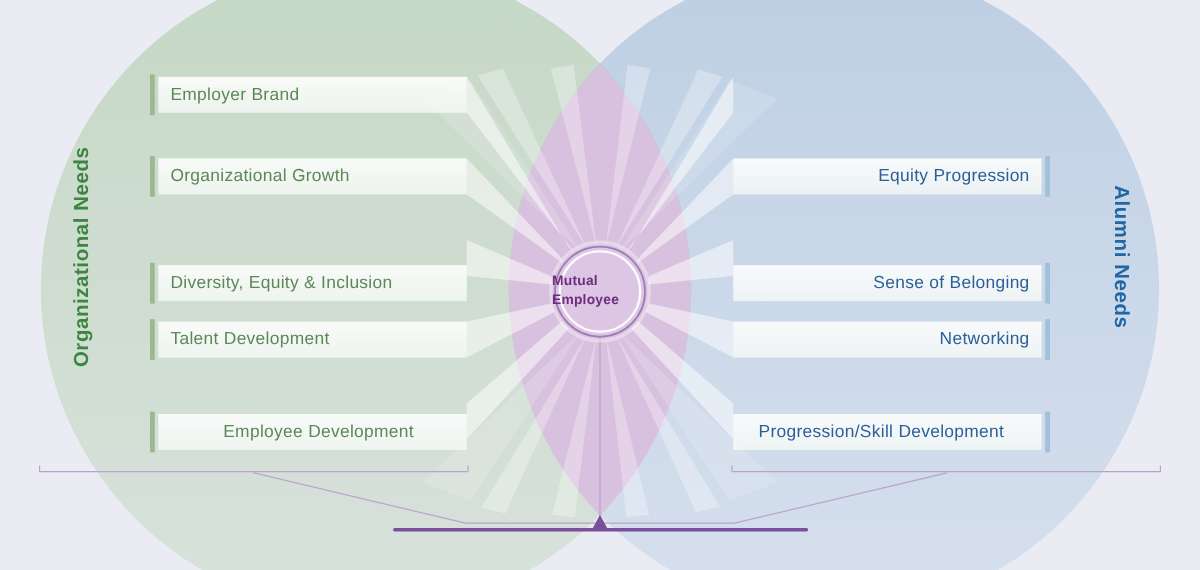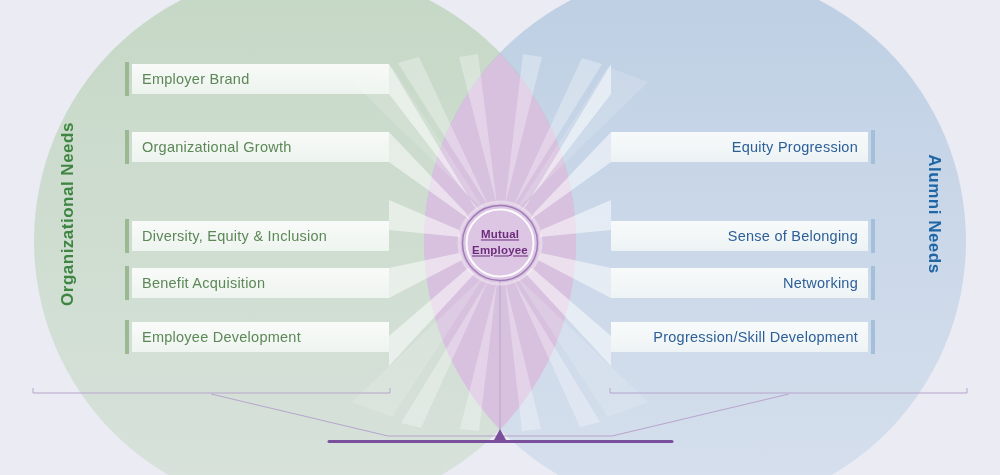--- a/index.html
+++ b/index.html
@@ -20,37 +20,37 @@
   .row-left  { left:132px; color:var(--left-text,#5c8756);  padding-left:10px; }
   .row-right { left:611px; color:var(--right-text,#2c5f99); justify-content:flex-end; padding-right:10px; }
   .row-left::before {
     content:""; position:absolute; left:-7px; top:-2px; width:4px; height:34px;
     background:var(--left-accent,#9bb892);
   }
   .row-right::after {
     content:""; position:absolute; right:-7px; top:-2px; width:4px; height:34px;
     background:var(--right-accent,#a3c0da);
   }
-  .t1 { top:64px; } .t2 { top:132px; } .t3 { top:200px;margin-top:21px; } .t4 { top:268px; } .t5 { top:322px; }
+  .t1 { top:64px; } .t2 { top:132px; } .t3 { top:200px;margin-top:21px; } .t4 { top:268px; } .t5 { top:345px;justify-content:center; }
 
   
   .vtitle {
     position:absolute; top:214px; width:320px; text-align:center;
     font-size:17px; font-weight:bold; letter-spacing:0.5px; white-space:nowrap;
   }
   .vtitle.left  { left:68px;  color:var(--left-title,#3e8541);
                   transform:translate(-50%,-50%) rotate(-90deg); }
   .vtitle.right { left:934px; color:var(--right-title,#2066a5);
                   transform:translate(-50%,-50%) rotate(90deg); }
 
   
   .hub-label {
     position:absolute; left:500px; top:243px; transform:translate(-50%,-50%);
-    width:80px; text-align:center; color:var(--center-text,#6e2d7c);
-    font-size:11.5px; font-weight:bold; line-height:1.35; letter-spacing:0.2px;text-decoration:underline;
+    width:80px; color:var(--center-text,#6e2d7c);
+    font-size:11.5px; font-weight:bold; line-height:1.35; letter-spacing:0.2px;
   }
   .hub-label span { display:block; }
 </style>
 </head>
 <body>
 
 <div class="stage">
 
   <svg class="bg" viewBox="0 0 1000 475" aria-hidden="true">
     <defs>
@@ -120,21 +120,21 @@
   <div class="row row-left t1">
       <span>Employer Brand</span>
     </div>
   <div class="row row-left t2">
       <span>Organizational Growth</span>
     </div>
   <div class="row row-left t3">
       <span>Diversity, Equity &amp; Inclusion</span>
     </div>
   <div class="row row-left t4">
-      <span>Benefit Acquisition</span>
+      <span>Talent Development</span>
     </div>
   <div class="row row-left t5">
       <span>Employee Development</span>
     </div>
 
   <div class="row row-right t2">
       <span>Equity Progression</span>
     </div>
   <div class="row row-right t3">
       <span>Sense of Belonging</span>

